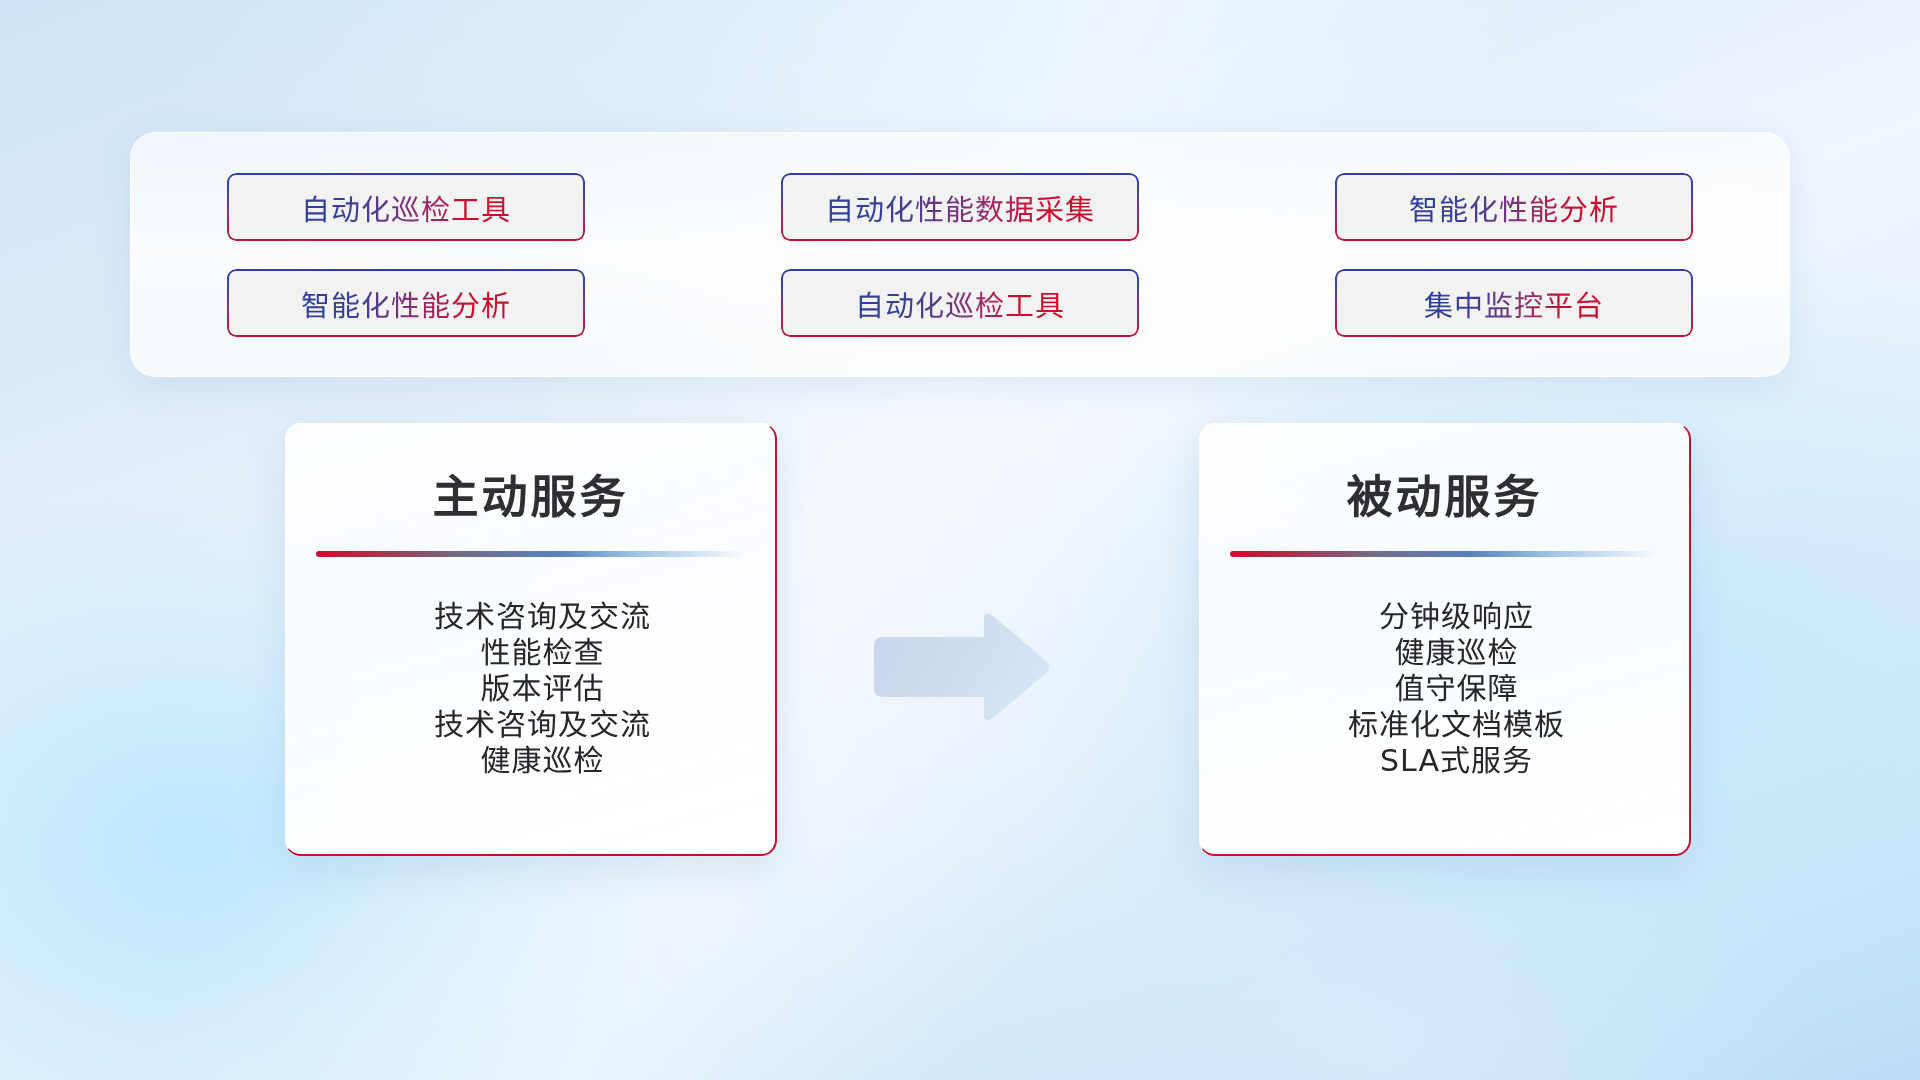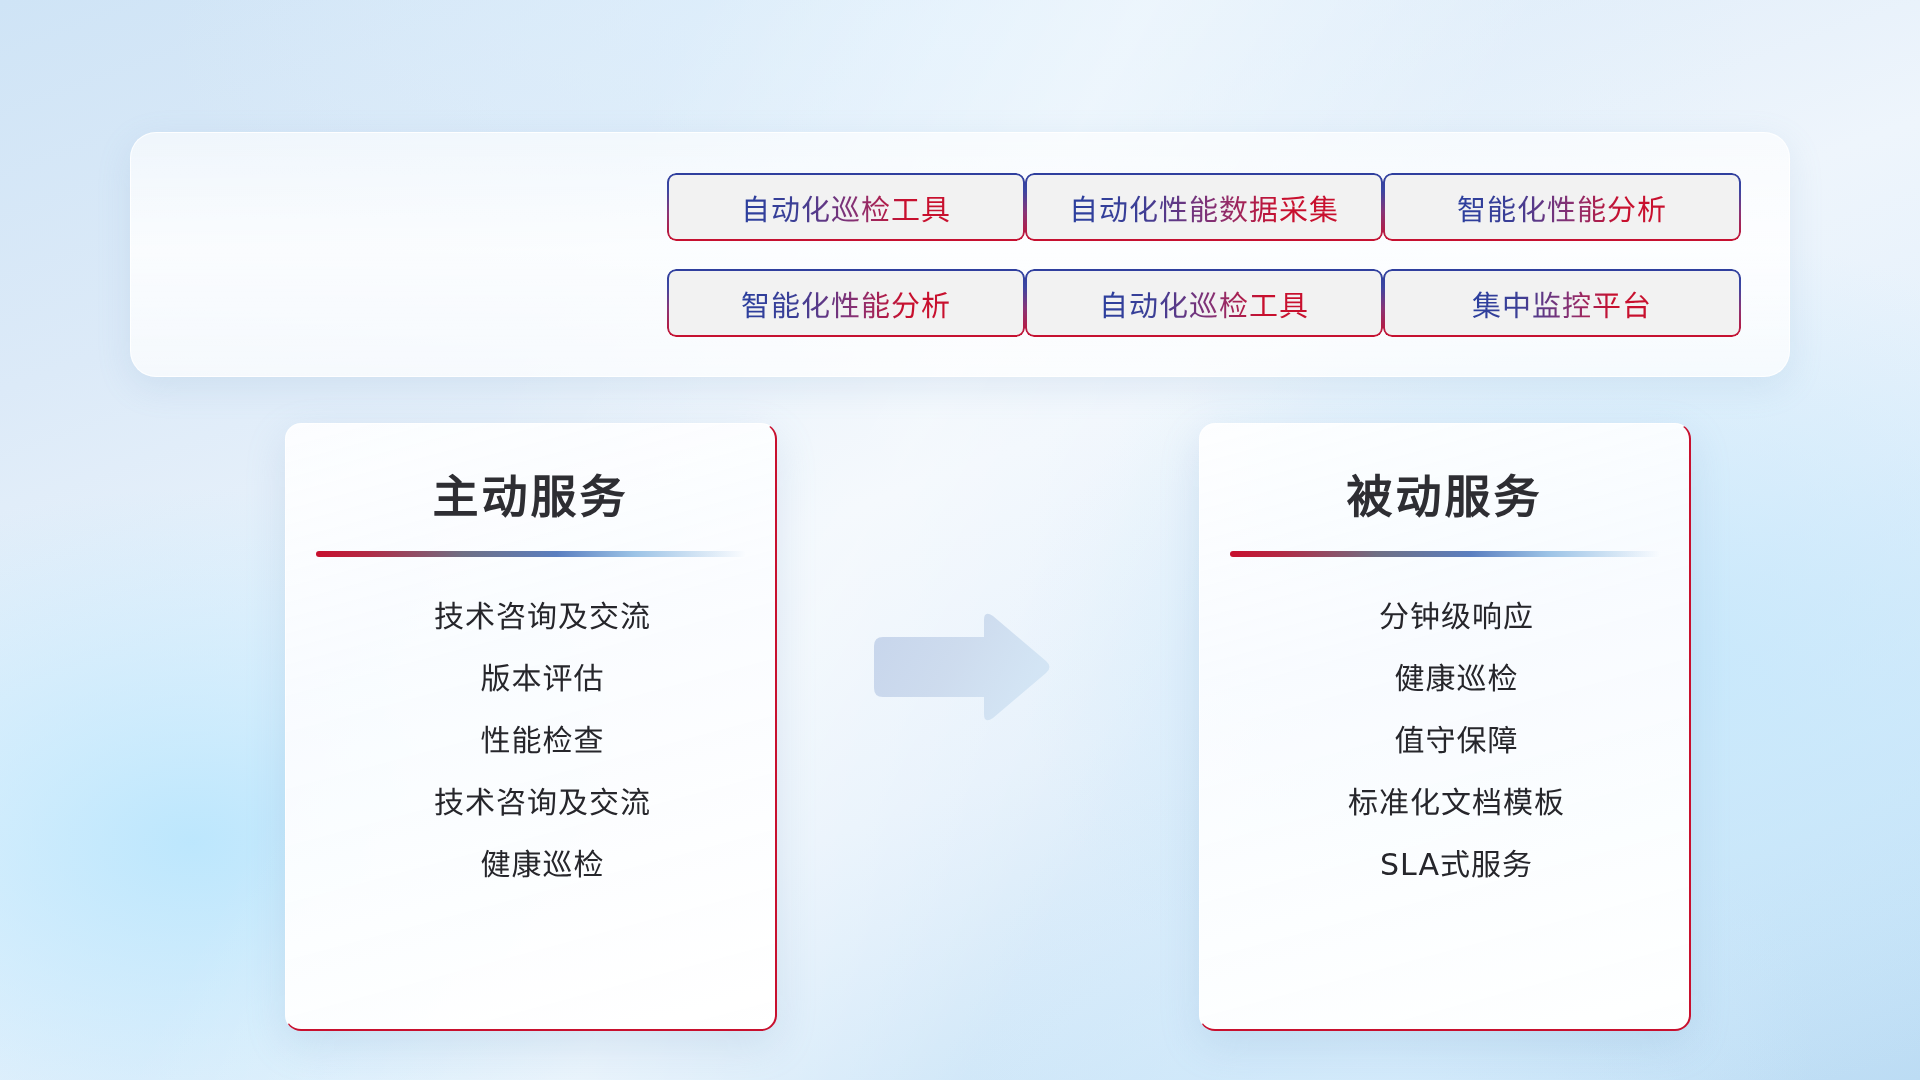--- a/index.html
+++ b/index.html
@@ -40,23 +40,22 @@
     width: 1660px;
     height: 245px;
     border-radius: 26px;
     background: linear-gradient(180deg, rgba(255,255,255,0.62) 0%, rgba(255,255,255,0.86) 48%, rgba(255,255,255,0.70) 100%);
     border: 1px solid rgba(255,255,255,0.85);
     box-shadow: 0 10px 34px rgba(120,160,200,0.16);
     display: flex;
     flex-direction: column;
     justify-content: center;
     gap: 28px;
-    padding: 0 48px;
+    padding: 0 96px;
     z-index: 3;
-    align-items: flex-end;
   }
   .chip-row { display: flex; justify-content: space-between; }
 
   
   .chip {
     position: relative;
     width: 358px;
     height: 68px;
     border-radius: 9px;
     background: #f2f2f2;
@@ -87,21 +86,21 @@
     background-clip: text;
     color: transparent;
     white-space: nowrap;
   }
 
   
   .card {
     position: absolute;
     top: 423px;
     width: 492px;
-    height: 608px;
+    height: 433px;
     border-radius: 16px;
     background: linear-gradient(165deg, rgba(255,255,255,0.88) 0%, rgba(250,252,255,0.95) 38%, rgba(255,255,255,0.98) 100%);
     border: 1px solid rgba(255,255,255,0.9);
     border-right: 2px solid #c8102e;
     border-bottom: 2px solid #c8102e;
     box-shadow: 0 14px 40px rgba(120,160,200,0.20);
     z-index: 3;
   }
   .card-left  { left: 285px; }
   .card-right { left: 1199px; }
@@ -120,21 +119,20 @@
     margin: 25px auto 0;
     border-radius: 3px;
     background: linear-gradient(90deg, #c8102e 0%, #b22a45 12%, #6f6f84 34%, #5b7fc0 56%, #9cc3e6 74%, rgba(190,220,245,0) 100%);
   }
 
   .card-list {
     list-style: none;
     margin-top: 42px;
     display: flex;
     flex-direction: column;
-    gap: 26px;
     padding-left: 24px;
   }
   .card-list li {
     text-align: center;
     font-size: 30px;
     color: #26262b;
     letter-spacing: 1px;
     line-height: 1.2;
   }
 
@@ -180,22 +178,22 @@
       </div>
     </div>
 
   </section>
 
   <section class="card card-left">
     <h2 class="card-title">主动服务</h2>
     <div class="title-rule"></div>
     <ul class="card-list">
       <li>技术咨询及交流</li>
+      <li>性能检查</li>
       <li>版本评估</li>
-      <li>性能检查</li>
       <li>技术咨询及交流</li>
       <li>健康巡检</li>
     </ul>
   </section>
 
   <div class="arrow">
     <svg viewBox="0 0 186 118" xmlns="http://www.w3.org/2000/svg" aria-hidden="true">
       <defs>
         <linearGradient id="arrowGrad" x1="0" y1="0" x2="1" y2="0.35">
           <stop offset="0%" stop-color="#c3d2ea" stop-opacity="0.92"></stop>

